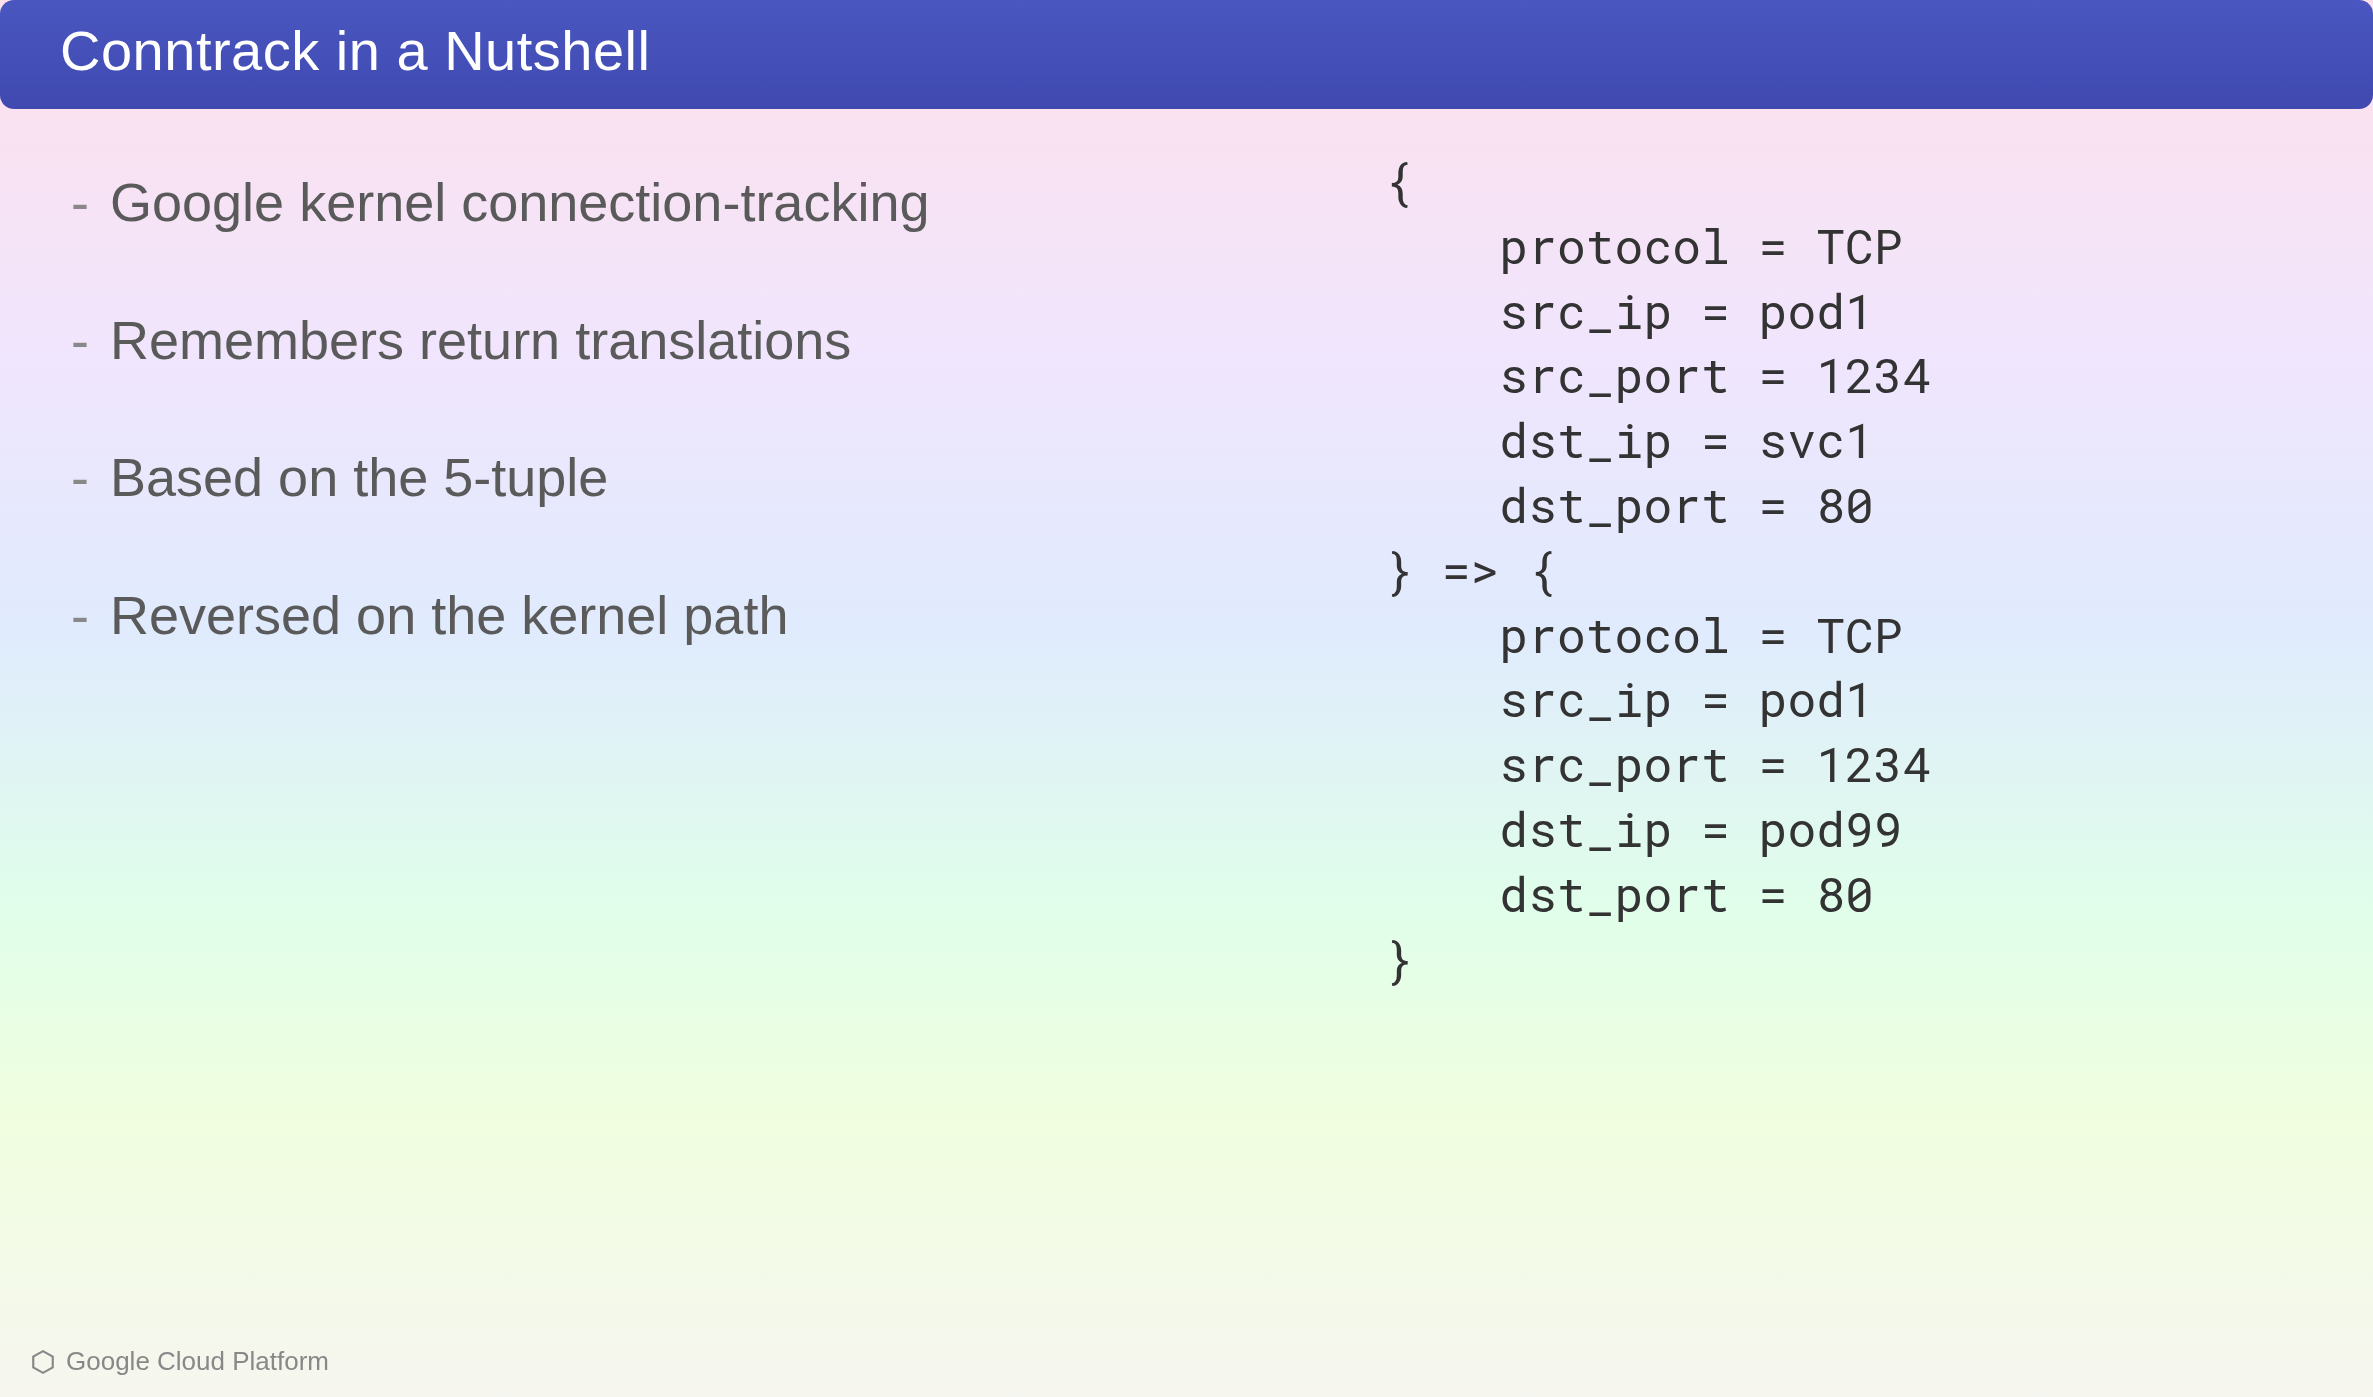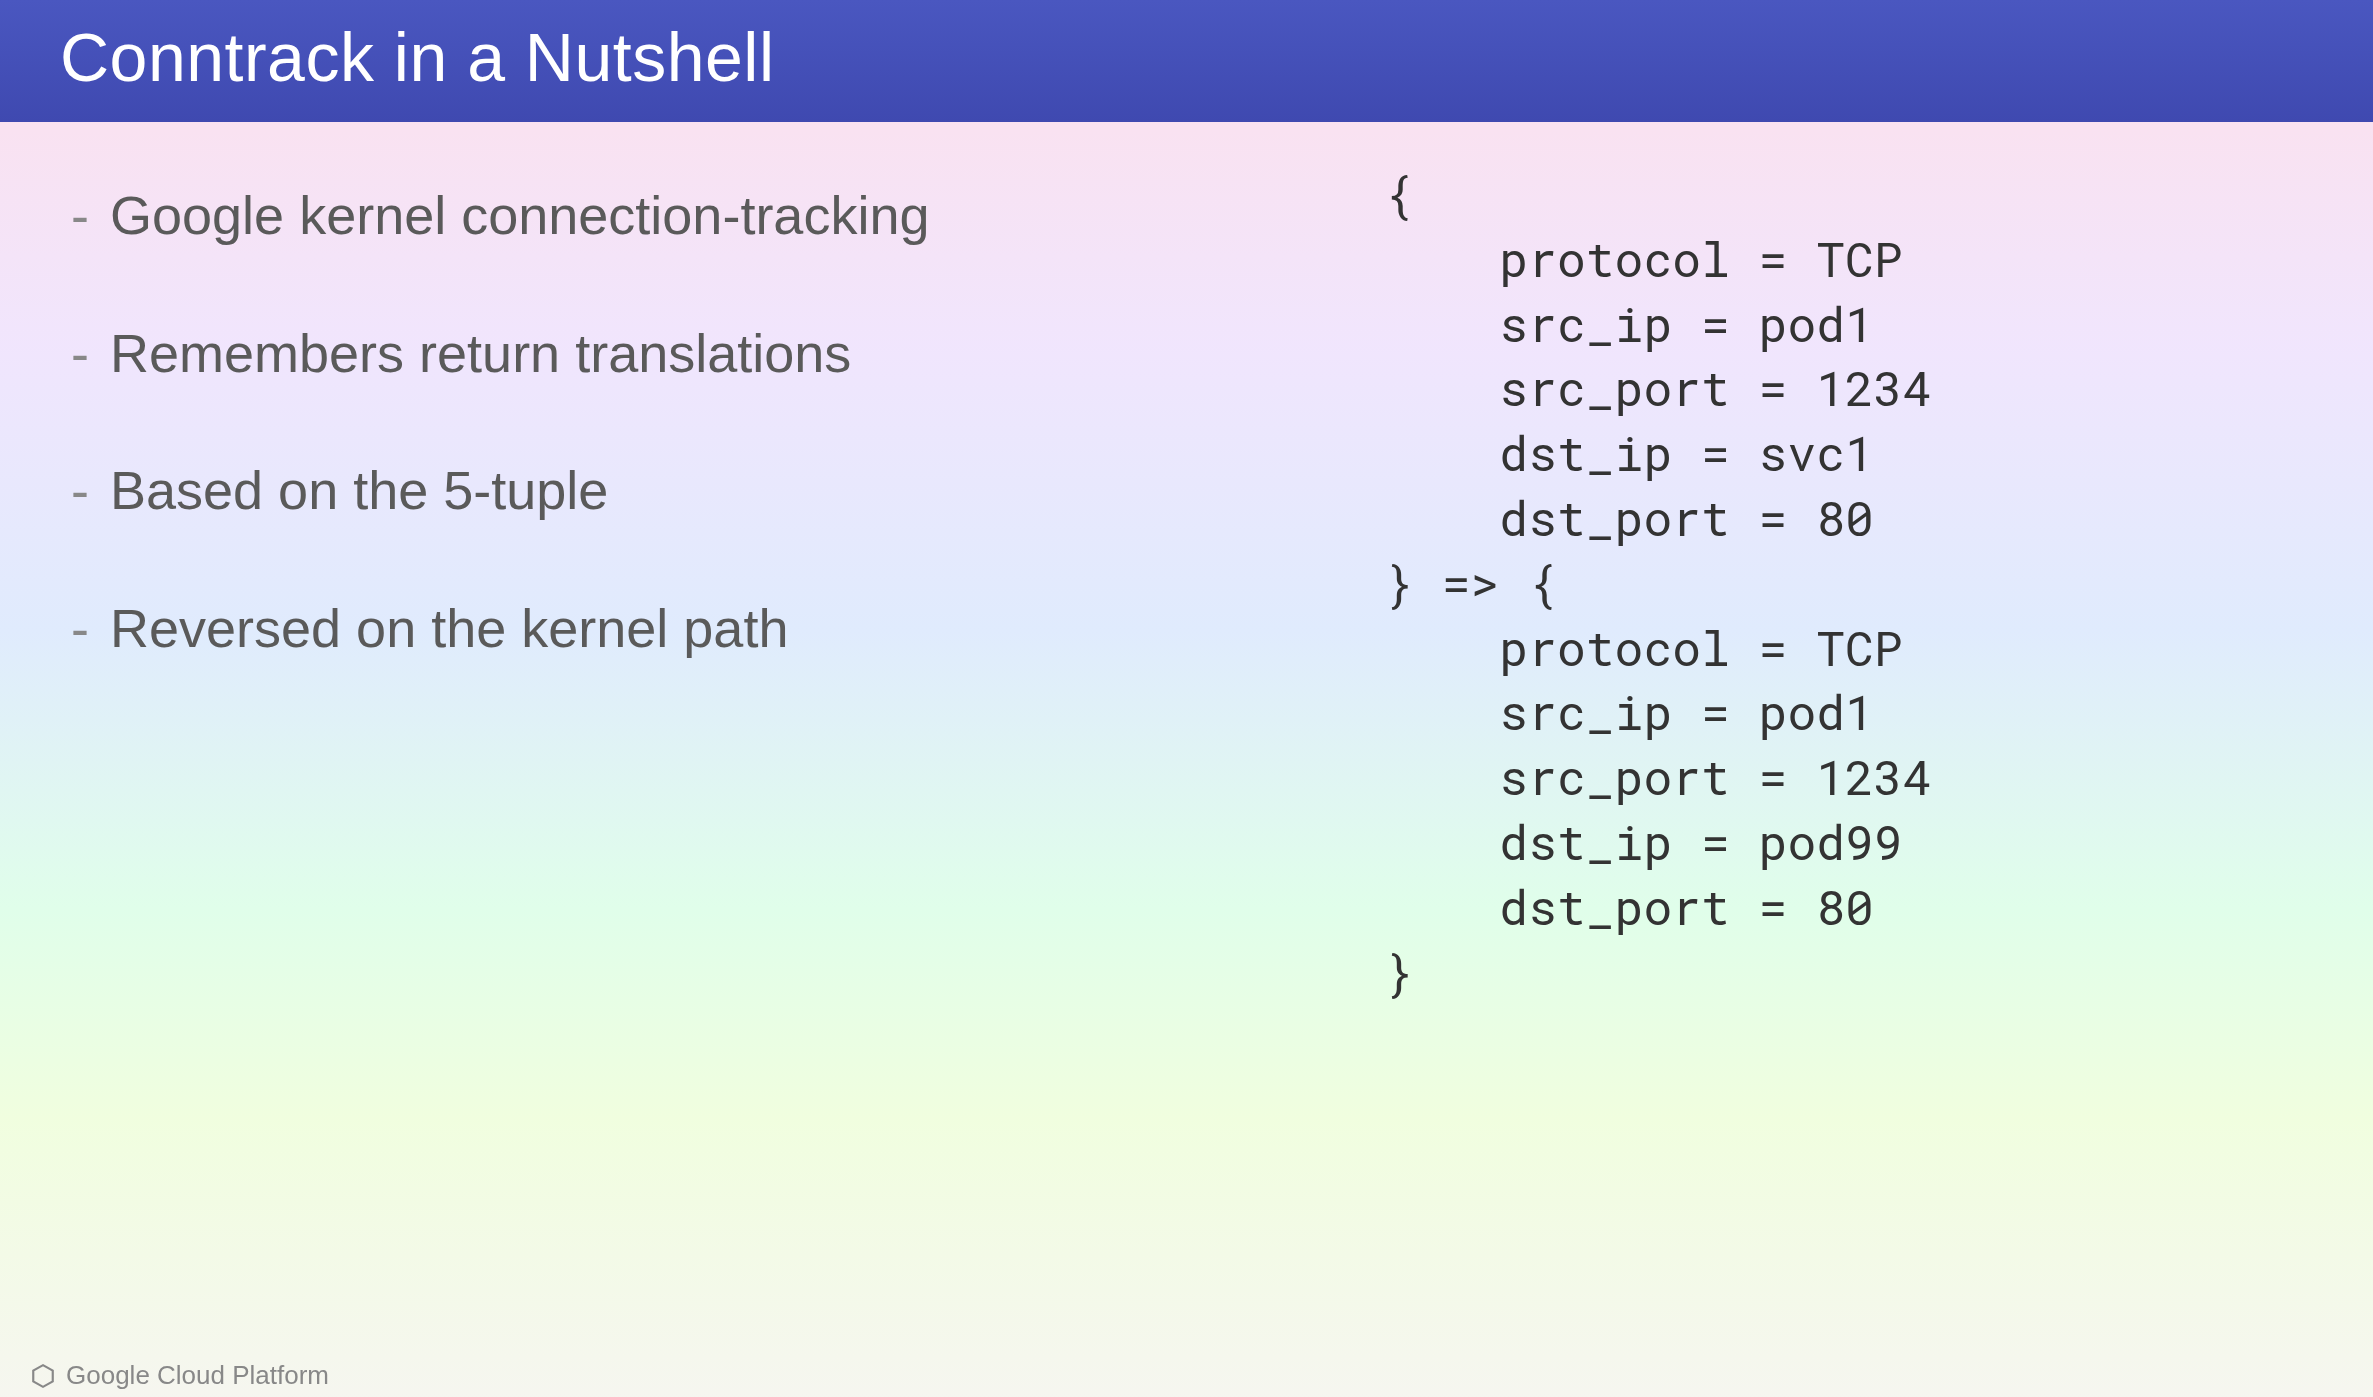--- a/index.html
+++ b/index.html
@@ -25,23 +25,24 @@
         rgba(230,255,200,0.55) 80%,
         rgba(240,240,230,0.55) 100%),
       #fdfdfb;
     overflow: hidden;
   }
   .title-bar {
     background: #3f51b5; 
     background: linear-gradient(180deg,#4a57c0 0%, #3f49b0 100%);
     color: #fff;
     padding: 18px 52px 26px 60px;
-    font-size: 68px;
+    font-size: 56px;
     font-weight: 400;
     letter-spacing: 0.5px;
+    border-radius: 14px;
   }
   .body {
     display: flex;
     flex-direction: row;
     padding: 40px 10px 0 10px;
     height: calc(100% - 200px);
   }
   .bullets {
     flex: 0 0 55%;
     padding: 20px 40px 0 40px;
@@ -71,21 +72,21 @@
     font-family: "Roboto Mono", "Menlo", "Consolas", monospace;
     font-size: 48px;
     line-height: 1.35;
     color: #333;
     white-space: pre;
     padding-top: 0;
   }
   .footer {
     position: absolute;
     left: 30px;
-    bottom: 6px;
+    bottom: 20px;
     font-size: 26px;
     color: #888;
     display: flex;
     align-items: center;
     gap: 10px;
   }
   .hex {
     width: 26px;
     height: 26px;
     position: relative;

